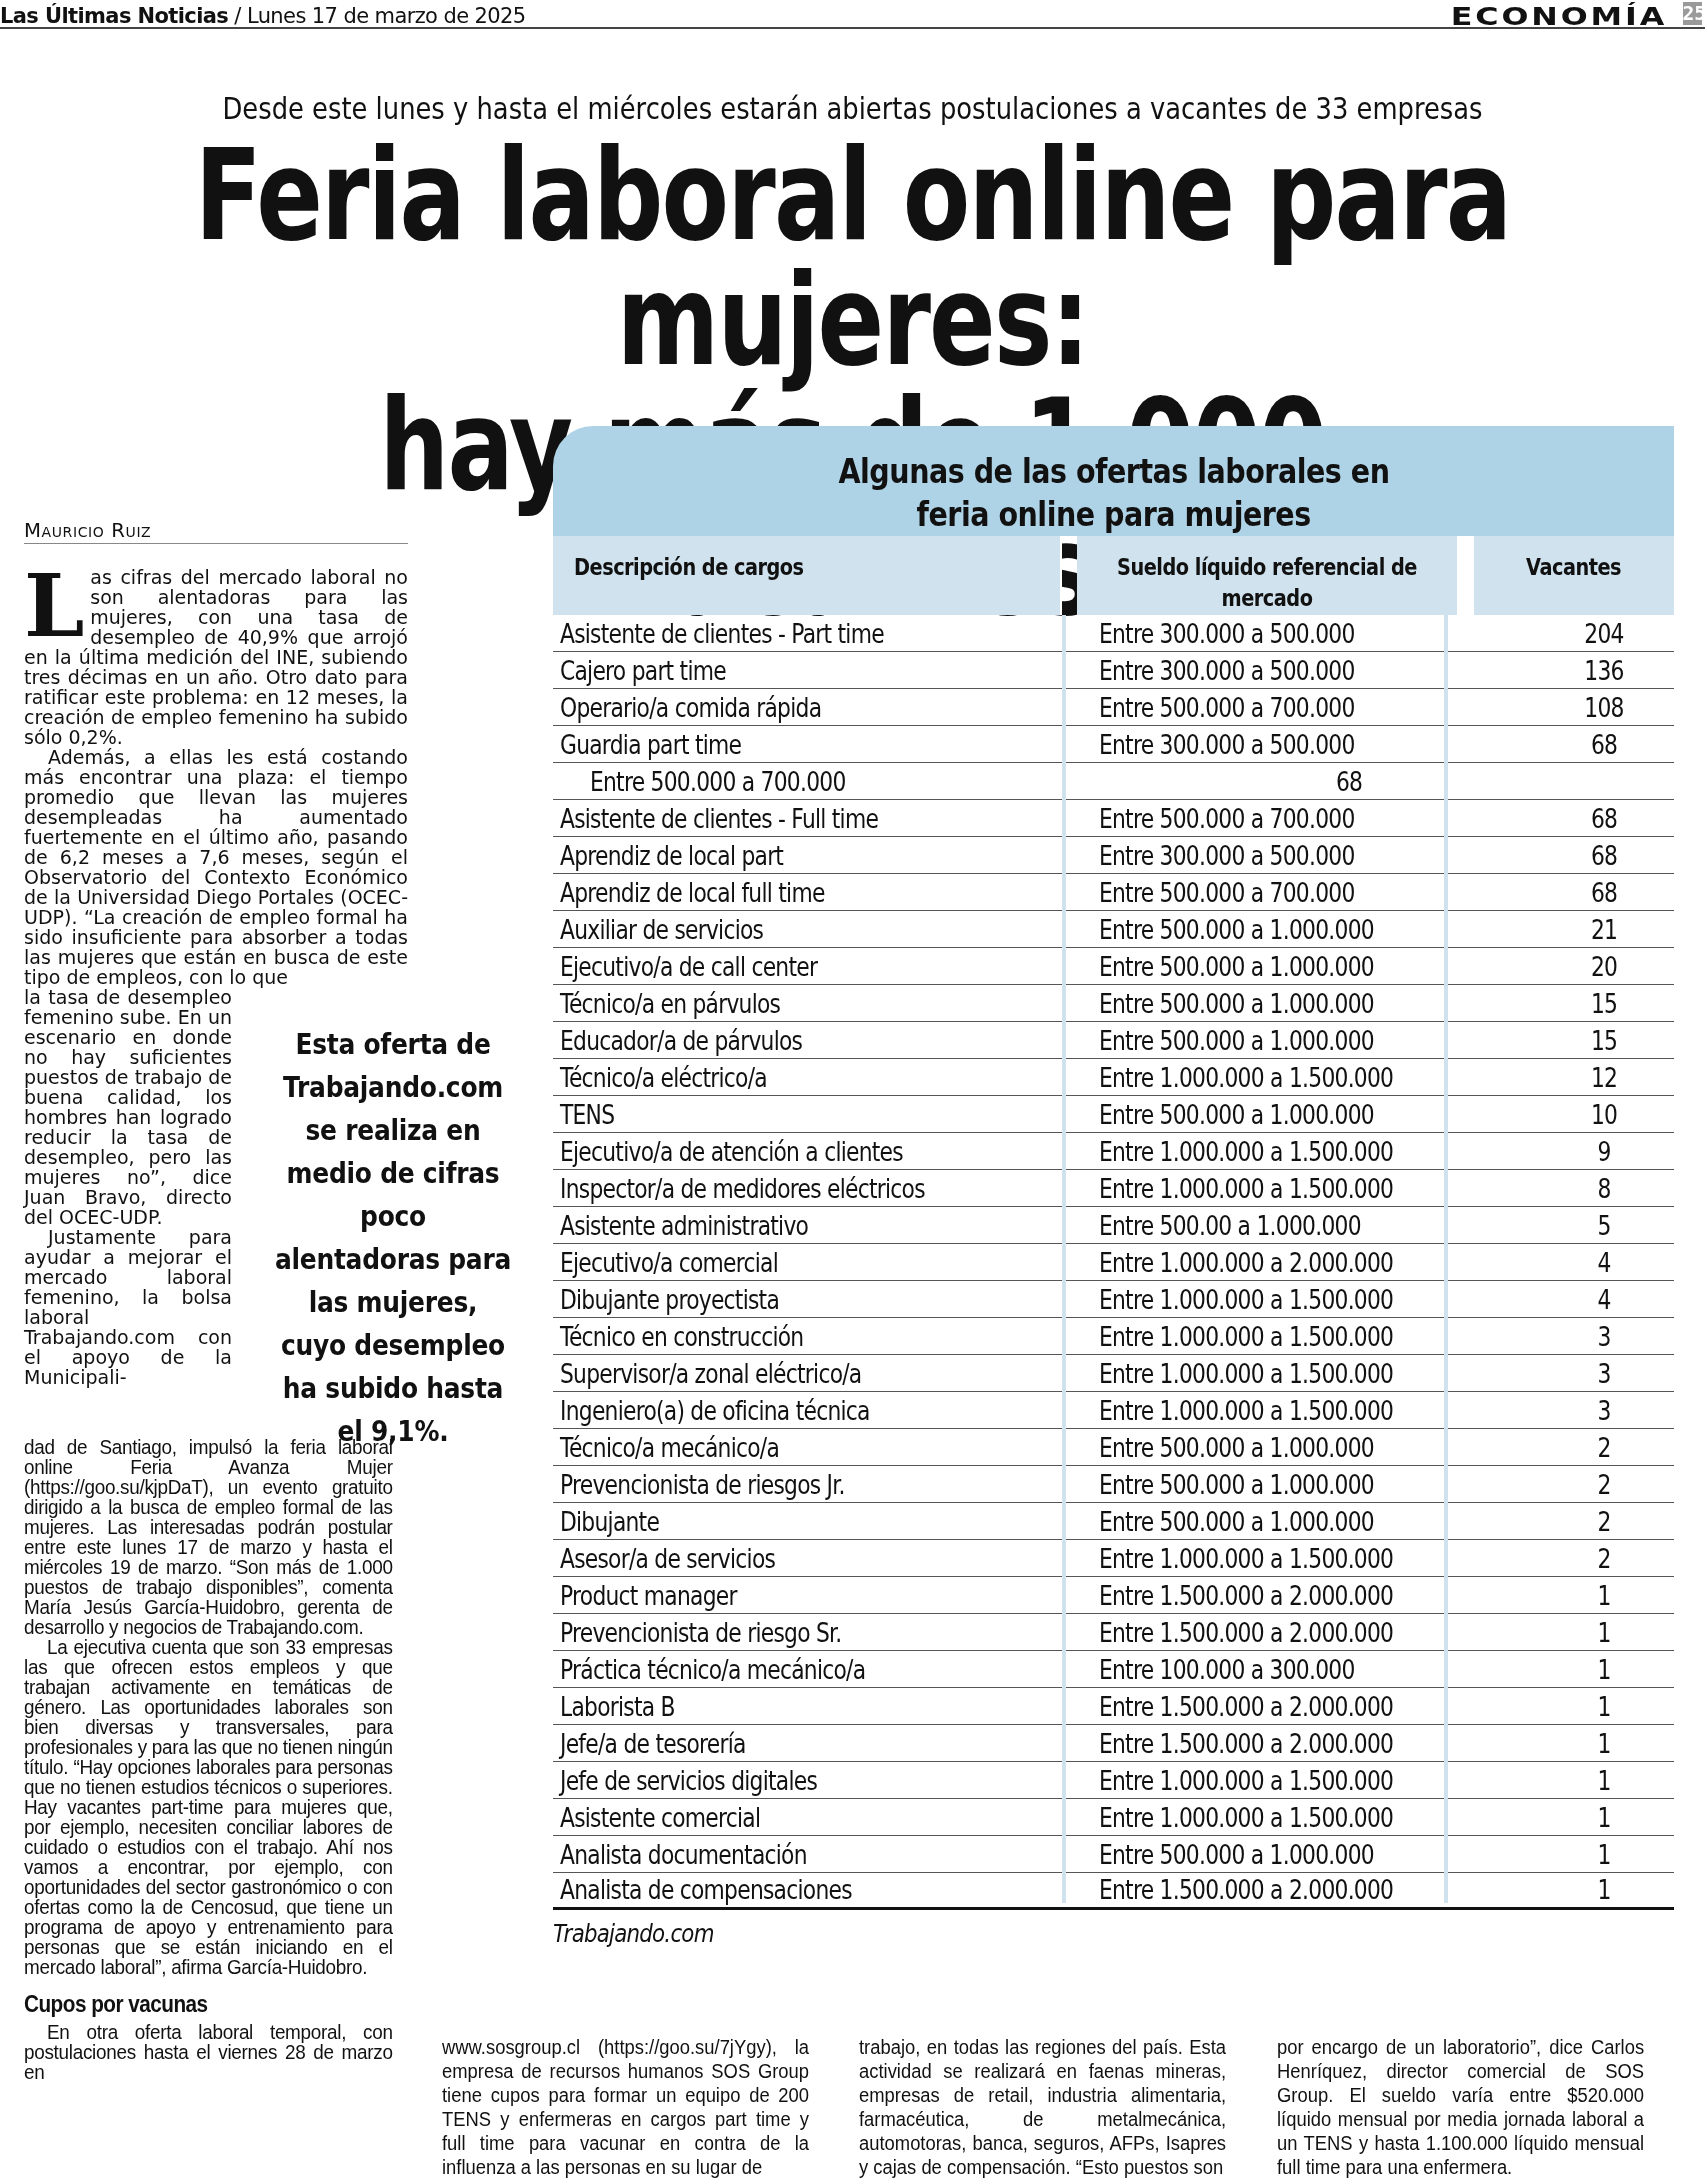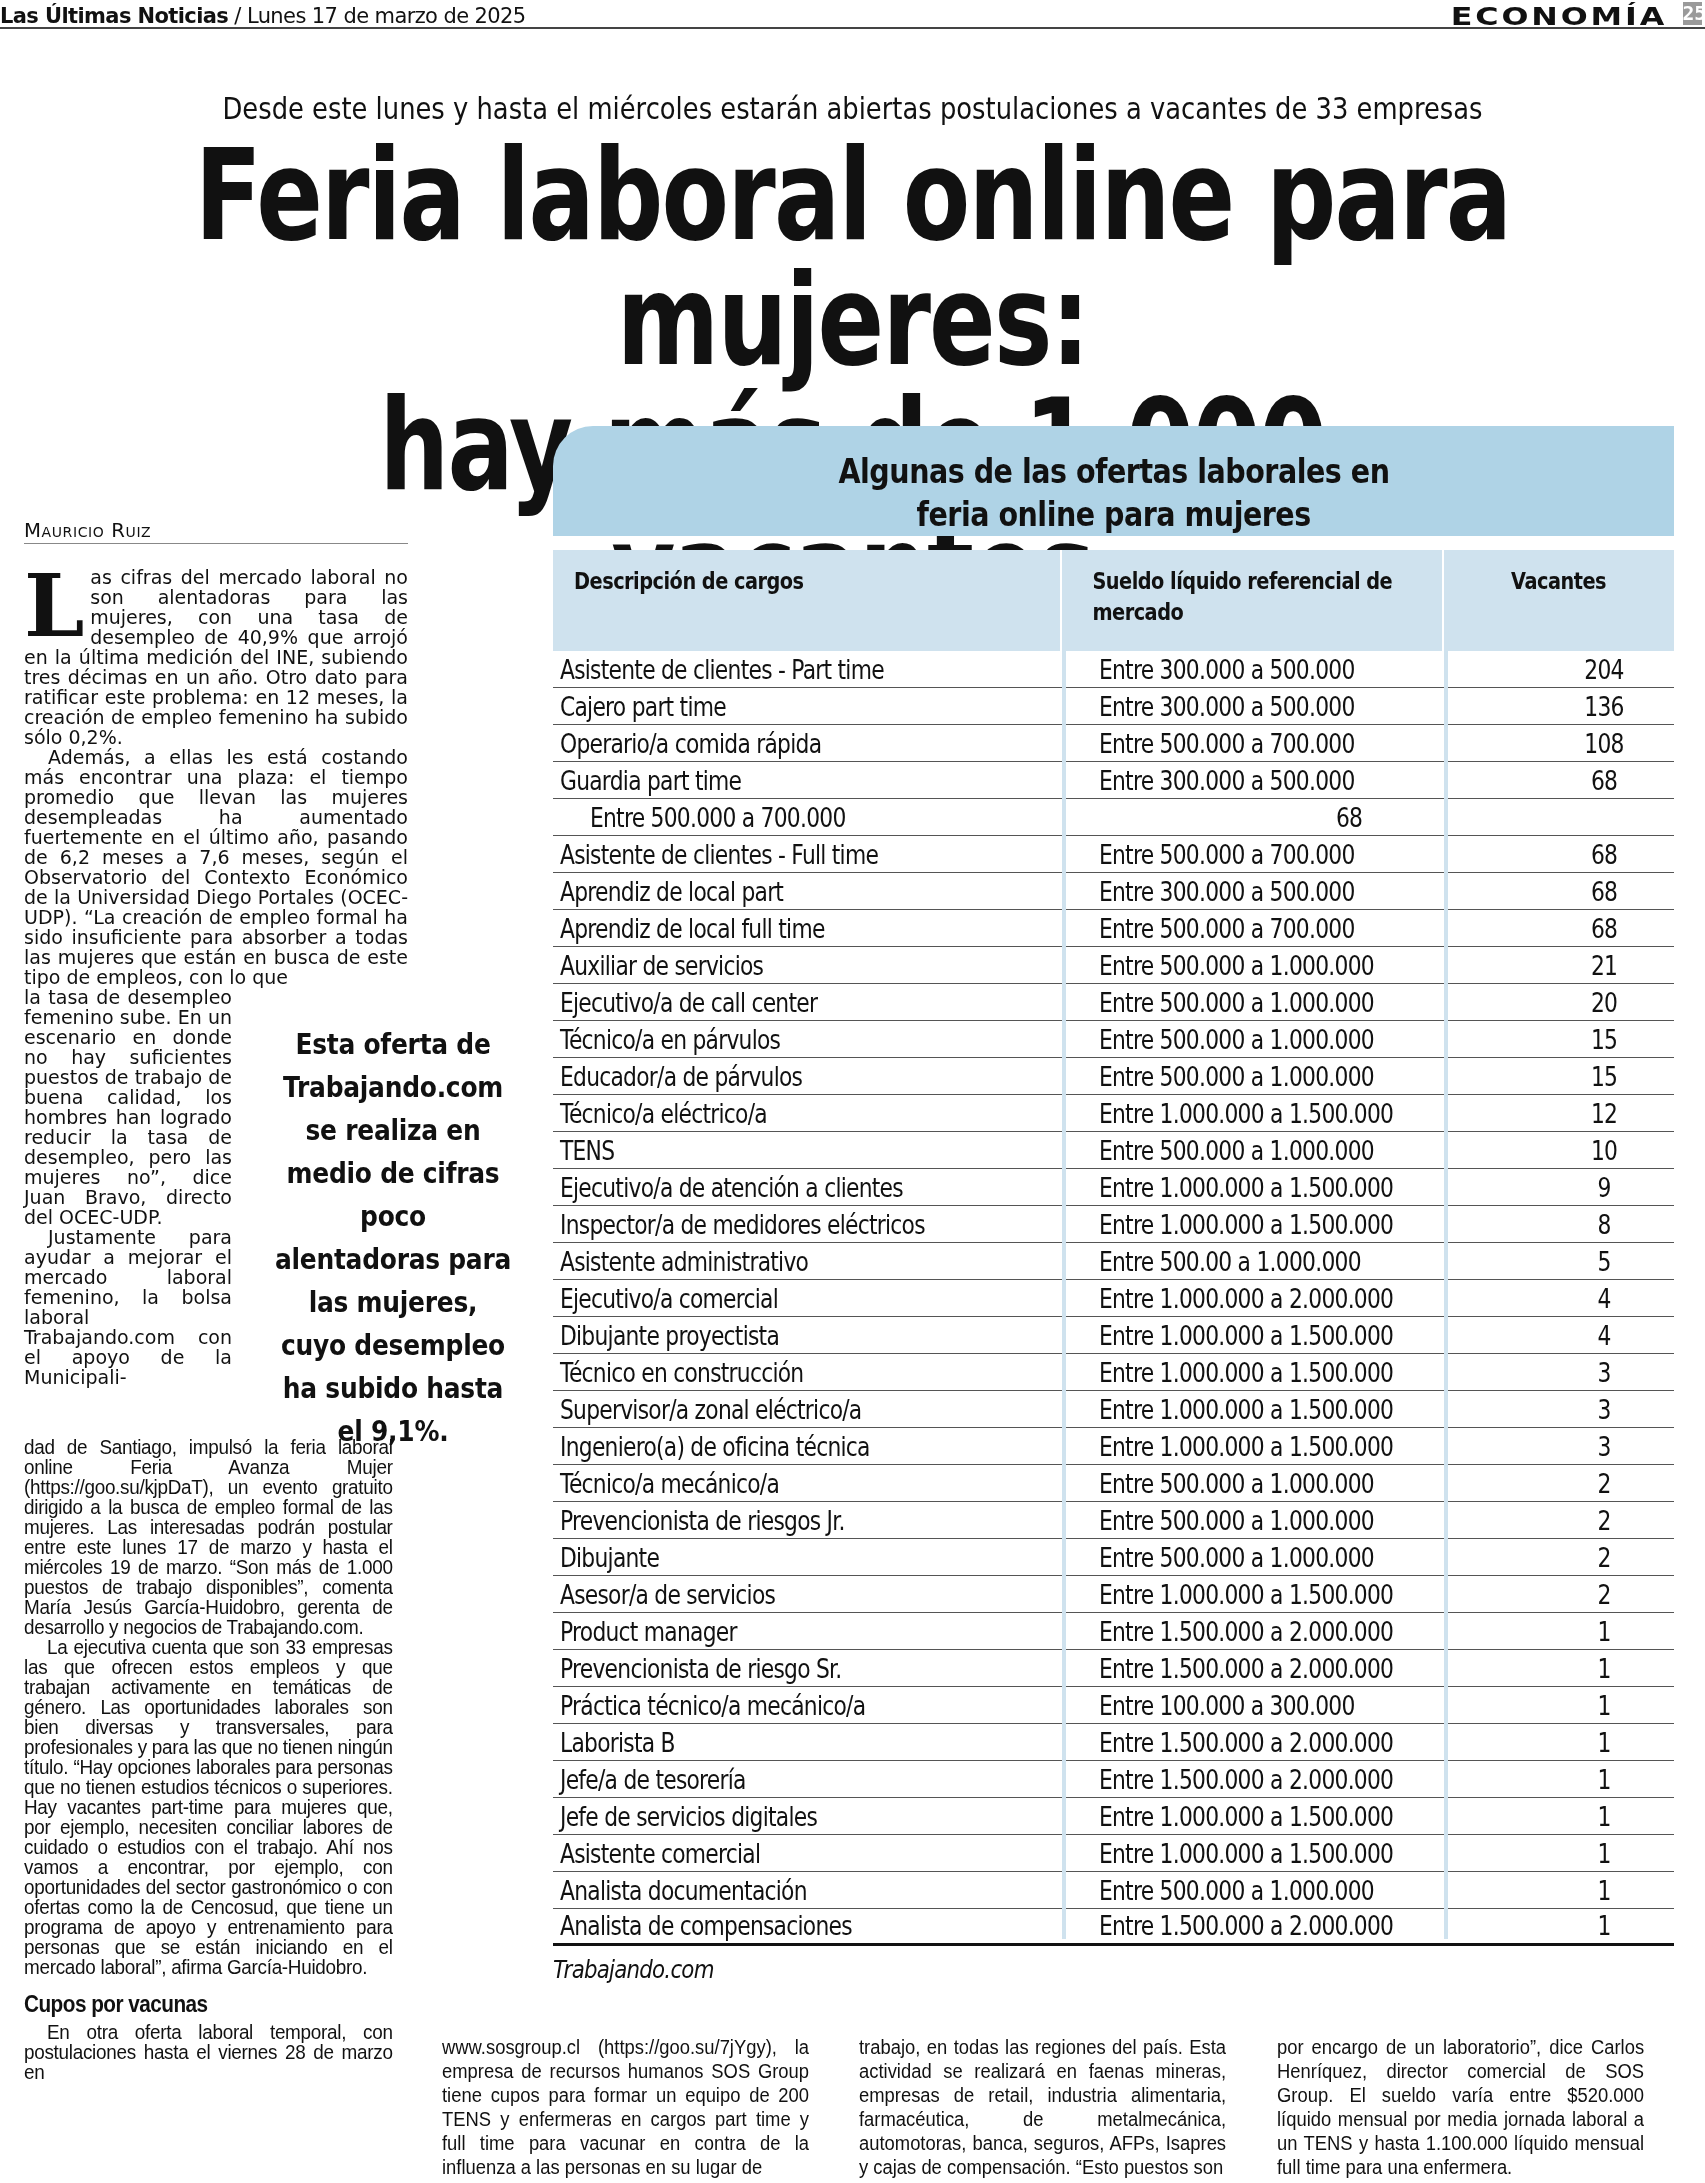--- a/index.html
+++ b/index.html
@@ -35,26 +35,26 @@
 
   .bottom-col { position: absolute; top: 2035px; width: 399px; font-family: "Liberation Sans", sans-serif; font-size: 20px; line-height: 24px; text-align: justify; transform: scaleX(0.92); transform-origin: left top; }
   .bc1 { left: 442px; }
   .bc2 { left: 859px; }
   .bc3 { left: 1277px; }
 
   
   .table-box { position: absolute; left: 553px; top: 426px; width: 1121px; }
   .table-title { height: 110px; background: #afd3e6; border-top-left-radius: 40px; display: flex; flex-direction: column; align-items: center; justify-content: flex-end; }
   .table-title span { font-family: "DejaVu Sans", sans-serif; font-weight: bold; font-size: 34px; line-height: 43px; transform: scaleX(0.84); letter-spacing: -0.6px; }
-  .thead { display: flex; margin-top: 14px; height: 101px; }
+  .thead { display: flex; height: 79px; gap: 15px; }
   .th { background: #cfe2ee; font-family: "DejaVu Sans", sans-serif; font-weight: bold; font-size: 23px; line-height: 31px; padding-top: 16px; letter-spacing: -0.6px; }
   .th span { display: inline-block; transform: scaleX(0.84); }
   .th.c1 { width: 509px; padding-left: 21px; border-right: 2.9px solid #fff; }
   .th.c1 span { transform-origin: left; }
-  .th.c2 { width: 382px; border-right: 2.9px solid #fff; }
+  .th.c2 { width: 382px; text-align: center; border-right: 2.9px solid #fff; }
   .th.c3 { flex: 1; text-align: center; }
   .tbody { position: relative; }
   .tbody::before, .tbody::after { content: ""; position: absolute; top: 0; bottom: 7px; width: 3.5px; background: #cfe2ee; }
   .tbody::before { left: 509px; }
   .tbody::after { left: 891px; }
   .trow { display: flex; height: 37px; border-bottom: 1.7px solid #555; align-items: flex-end; padding-bottom: 2.3px; }
   .trow:last-child { border-bottom: 3.5px solid #111; }
   .td { font-family: "DejaVu Sans", sans-serif; font-size: 26.6px; line-height: 31px; letter-spacing: -0.9px; white-space: nowrap; }
   .td span { display: inline-block; transform: scaleX(0.82); transform-origin: left; }
   .td.c1 { width: 509px; padding-left: 7px; }

